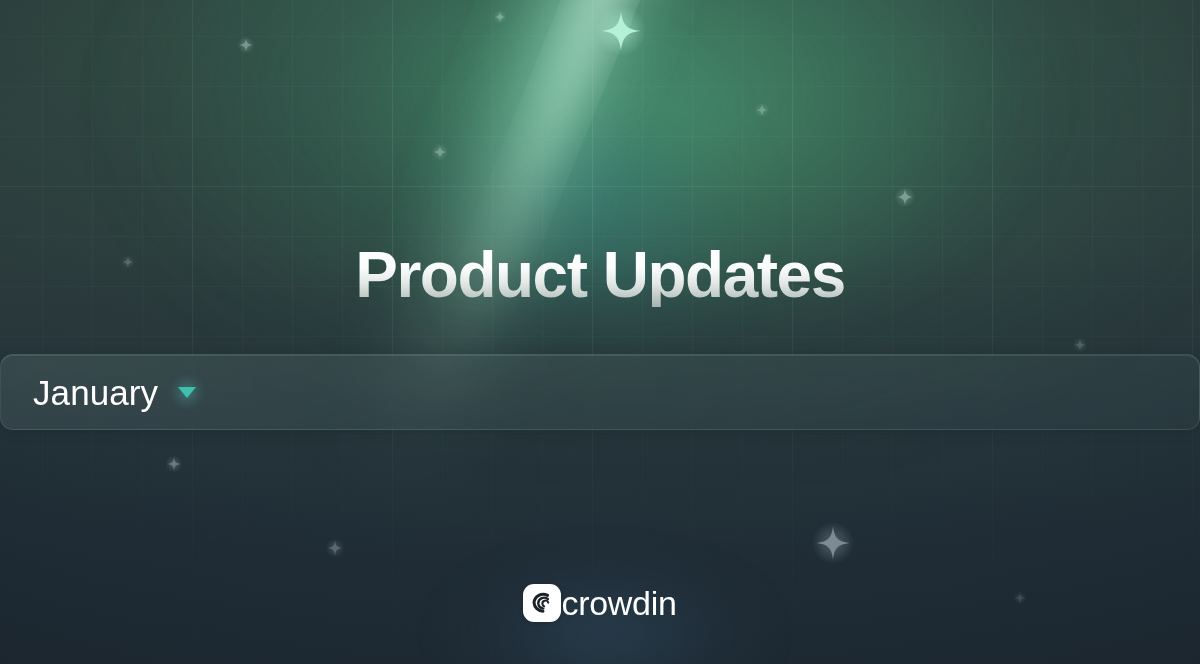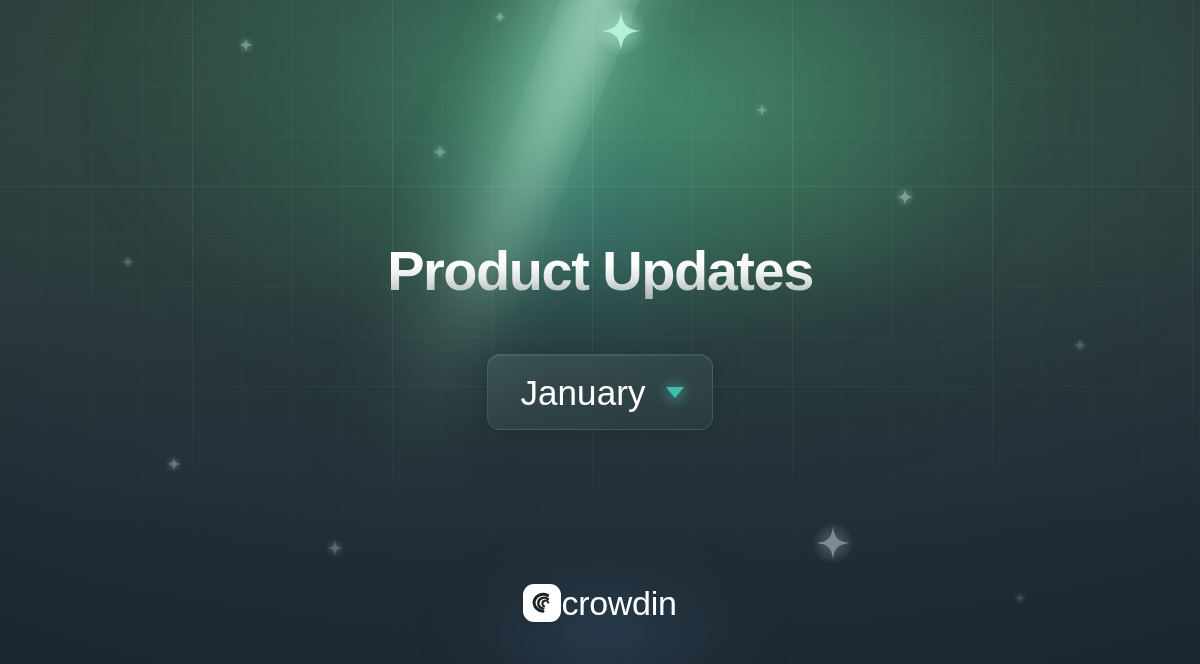--- a/index.html
+++ b/index.html
@@ -185,21 +185,21 @@
     flex-direction: column;
     align-items: center;
   }
 
   .title {
     position: absolute;
     top: 243px;
     left: 0;
     width: 100%;
     text-align: center;
-    font-size: 56px;
+    font-size: 64px;
     font-weight: 700;
     letter-spacing: -1.5px;
     line-height: 1;
     background: linear-gradient(180deg,
         #ffffff 0%,
         #fbfdfc 38%,
         #e3e9e7 62%,
         #b9c3c1 88%,
         #a8b3b1 100%);
     -webkit-background-clip: text;
@@ -212,20 +212,21 @@
   }
 
   .selectors {
     position: absolute;
     top: 354px;
     left: 0;
     width: 100%;
     display: flex;
     justify-content: center;
     gap: 10px;
+    flex-direction: column;
   }
 
   .dropdown {
     position: relative;
     height: 74px;
     display: flex;
     align-items: center;
     gap: 14px;
     padding: 0 22px 0 32px;
     border-radius: 13px;

